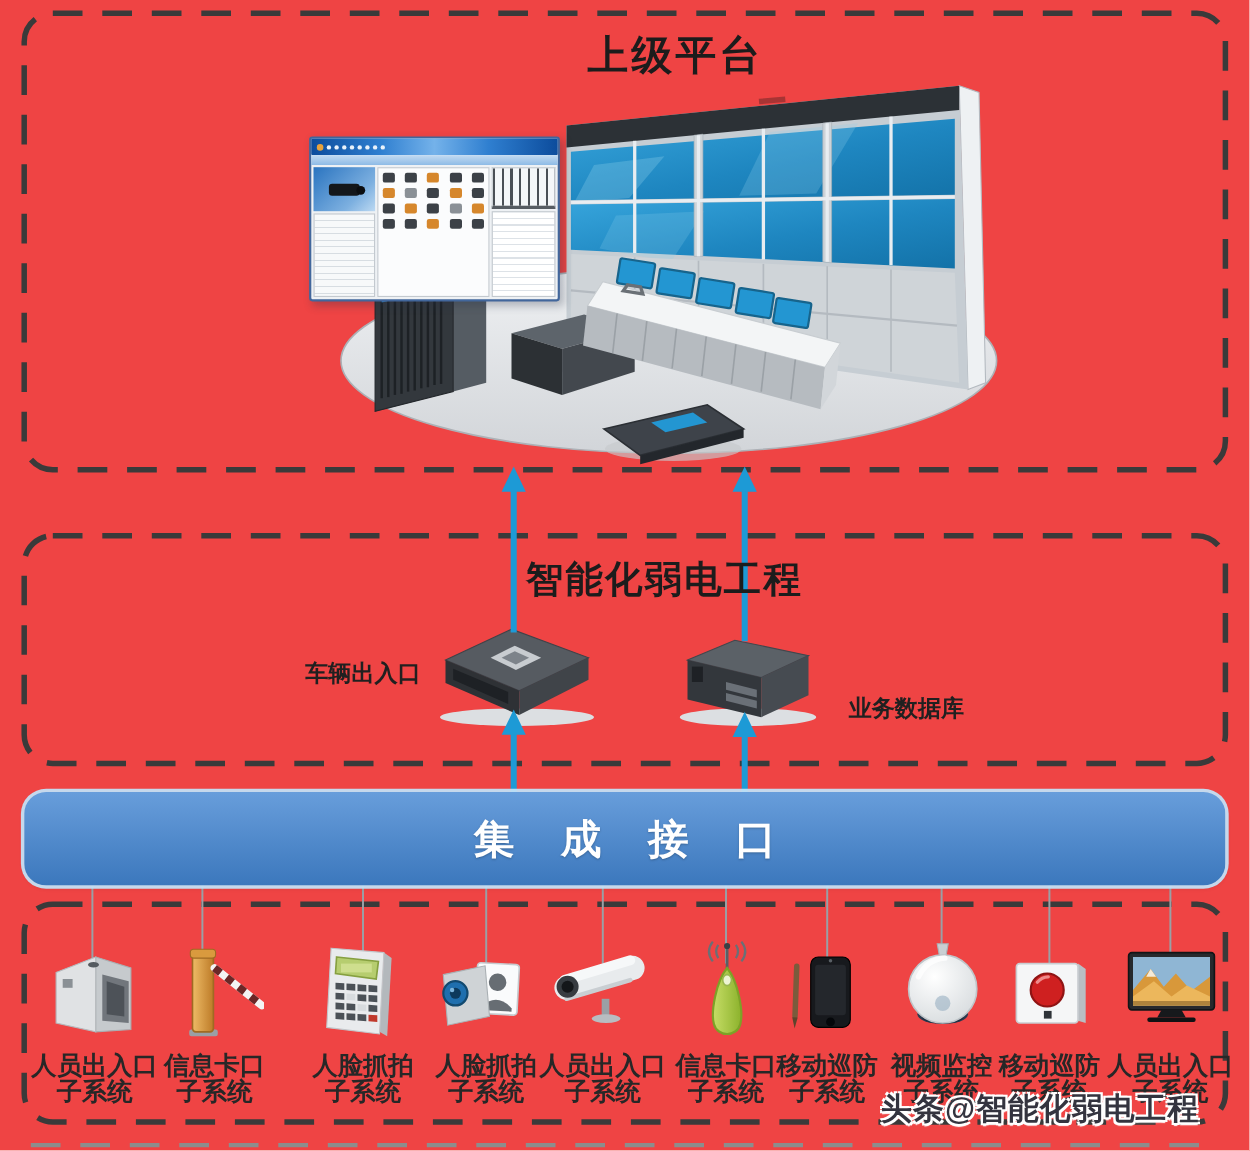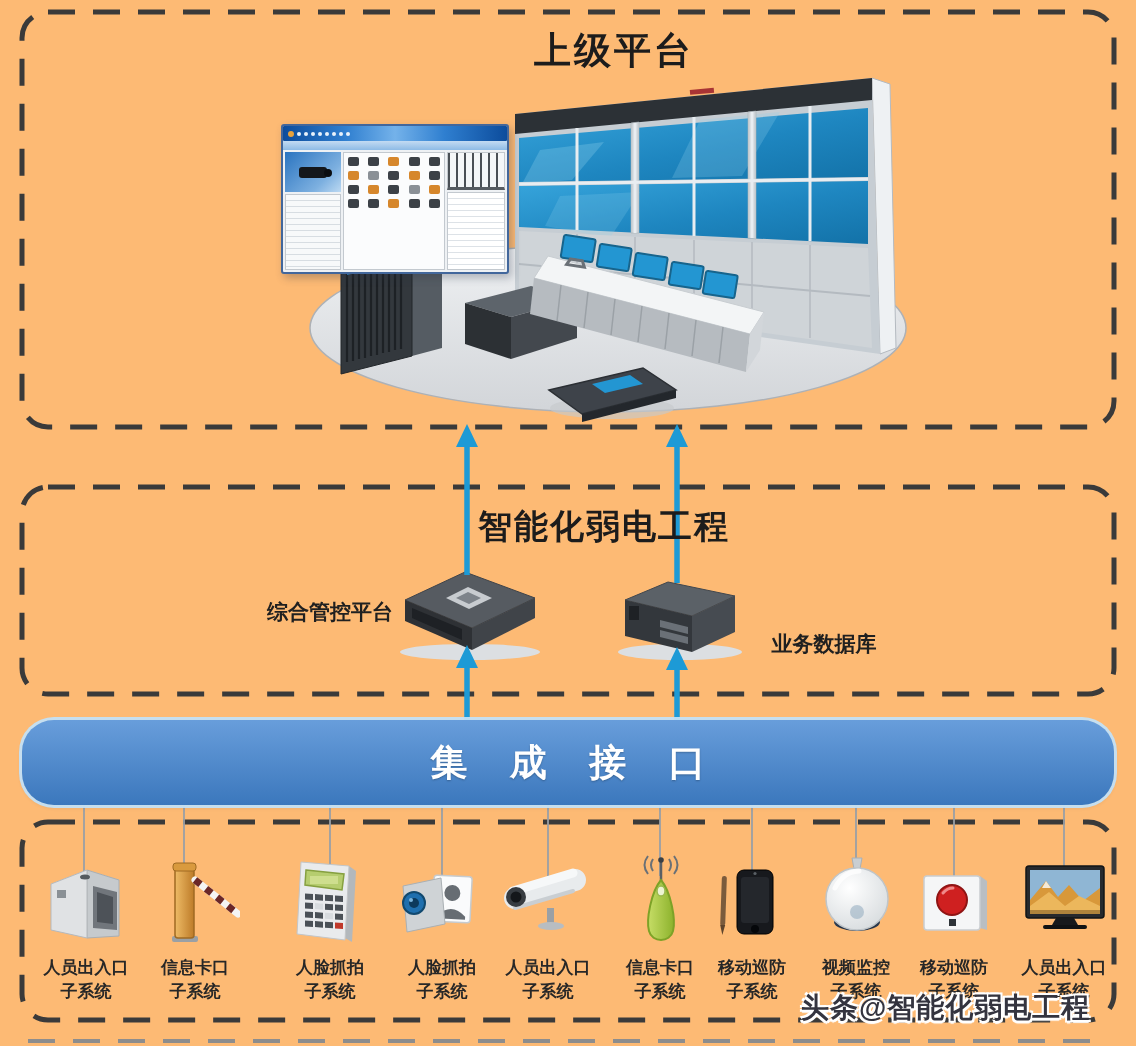--- a/index.html
+++ b/index.html
@@ -1,36 +1,36 @@
 <!DOCTYPE html>
 <html><head>
 <meta charset="utf-8">
 <style>
   html,body{margin:0;padding:0;background:#ffffff;}
-  .page{position:relative;width:1136px;height:1046px;background:#fdba74;overflow:hidden;
+  .page{position:relative;width:1136px;height:1046px;background:#ef4444;overflow:hidden;
         font-family:"Liberation Sans","DejaVu Sans",sans-serif;}
   .scene-svg{position:absolute;left:0;top:0;z-index:1;}
   .sec-title{position:absolute;transform:translateX(-50%);font-weight:700;color:#1c1c1c;
              white-space:nowrap;z-index:4;}
   .top-title{left:614px;top:26px;font-size:37px;letter-spacing:3px;}
   .mid-title{left:604px;top:504px;font-size:34px;letter-spacing:2px;}
   .dev-label{position:absolute;transform:translateX(-50%);font-size:21px;font-weight:700;
              color:#202020;white-space:nowrap;z-index:4;}
   .dev-label.left{left:330px;top:598px;}
   .dev-label.right{left:824px;top:598px;margin-top:32px;}
   .integration-bar{position:absolute;left:22px;top:720px;width:1092px;height:85px;
-      border-radius:32px;background-color:#4285d2;
+      border-radius:20px;background-color:#4285d2;
       background-image:linear-gradient(180deg,rgba(255,255,255,.20),rgba(0,0,0,.10));
       box-shadow:0 0 0 3px rgba(195,224,246,.95),0 2px 5px rgba(0,0,0,.12);
       display:flex;align-items:center;justify-content:center;z-index:3;}
   .integration-bar span{color:#fff;font-size:37px;font-weight:700;letter-spacing:16px;
       padding-left:16px;text-shadow:0 1px 2px rgba(0,0,0,.25);}
   .subsystem{position:absolute;top:850px;width:124px;text-align:center;z-index:3;}
   .subsystem svg{display:block;margin:0 auto;}
-  .sub-label{margin-top:4px;font-size:17px;line-height:24px;font-weight:700;color:#272727;}
+  .sub-label{margin-top:4px;font-size:23px;line-height:24px;font-weight:700;color:#272727;}
   .sub-label span{display:block;}
   .watermark{position:absolute;left:801px;top:989px;z-index:6;font-size:28px;font-weight:800;
       letter-spacing:1px;color:#34343f;white-space:nowrap;
       text-shadow:-2px -2px 0 #fff,2px -2px 0 #fff,-2px 2px 0 #fff,2px 2px 0 #fff,0 3px 1px #fff;}
   
   .app-window{position:absolute;left:281px;top:124px;width:224px;height:146px;z-index:2;
       background:#eef1f4;border:2px solid #42679c;border-radius:3px;
       box-shadow:3px 4px 8px rgba(40,50,70,.30);display:flex;flex-direction:column;}
   .aw-titlebar{height:15px;border-radius:1px;display:flex;align-items:center;gap:3px;padding:0 5px;
       background:linear-gradient(90deg,#0c4c9c,#2f7fd0 28%,#74b2ea 50%,#2f7fd0 72%,#0c4c9c);}
@@ -288,21 +288,21 @@
     </div>
     <div class="aw-right">
       <div class="aw-chart"></div>
       <div class="aw-side-rows"></div>
     </div>
   </div>
 </div>
 
 <div class="sec-title top-title">上级平台</div>
 <div class="sec-title mid-title">智能化弱电工程</div>
-<div class="dev-label left">综合管控平台</div>
+<div class="dev-label left">车辆出入口</div>
 <div class="dev-label right">业务数据库</div>
 
 <div class="integration-bar" style="background-color: rgb(66, 133, 210);">
   <span>集 成 接 口</span>
 </div>
 
 <div class="subsystem" style="left:24px">
   <svg width="90" height="102">
     <polygon points="10,34 46,20 78,30 42,44" fill="#f0f1f2"></polygon>
     <polygon points="46,20 78,30 78,86 46,88" fill="#c6cacd" stroke="#a9aeb2" stroke-width="1"></polygon>

